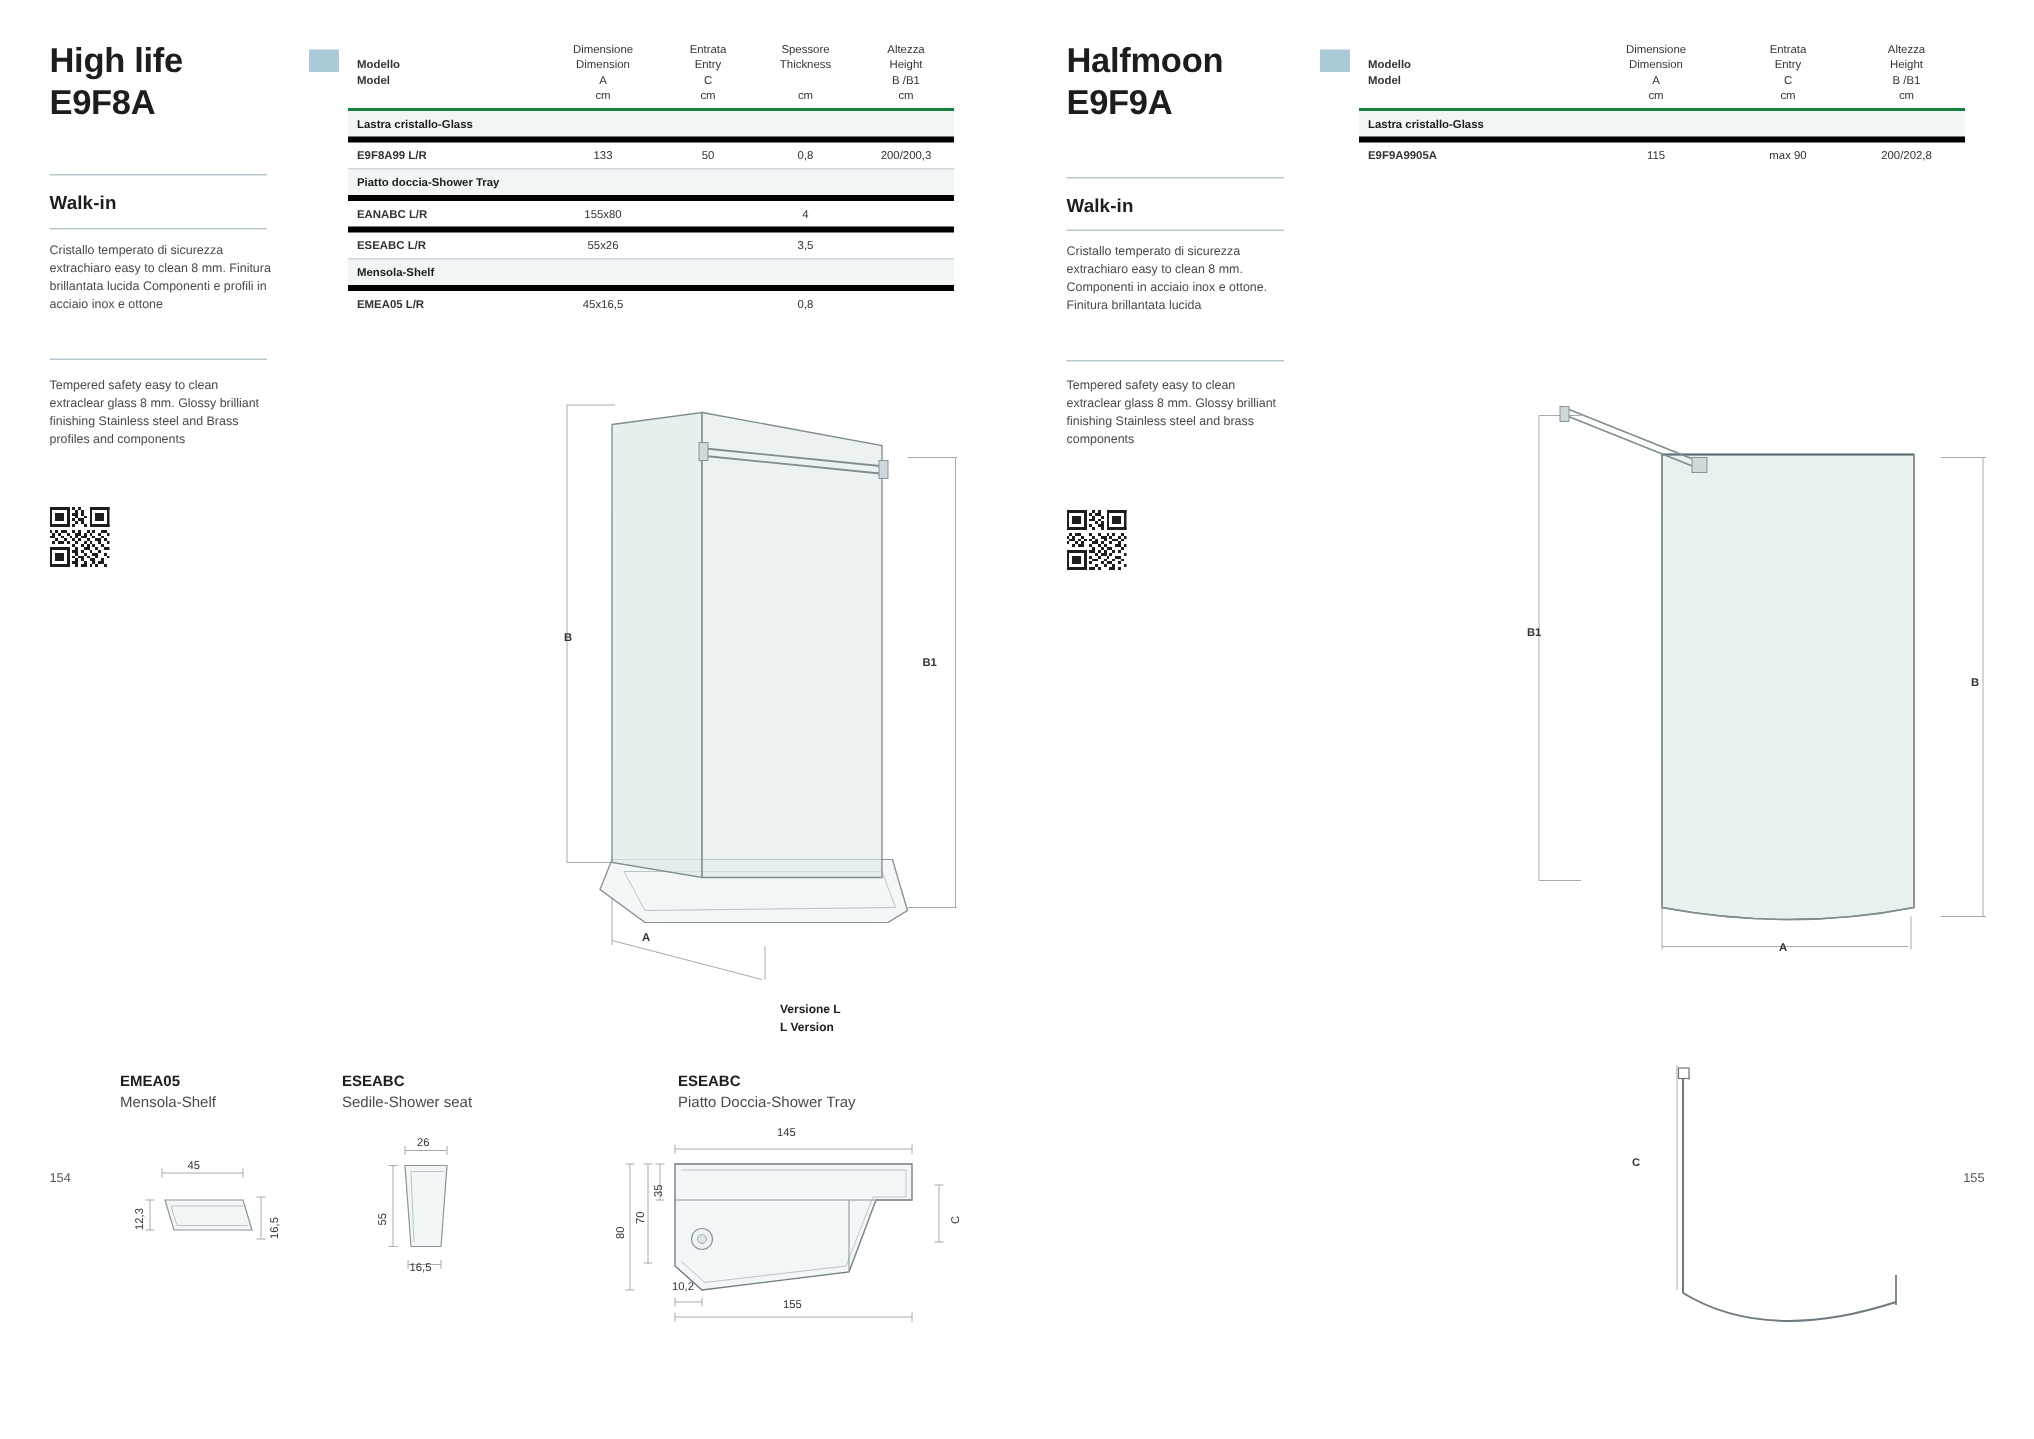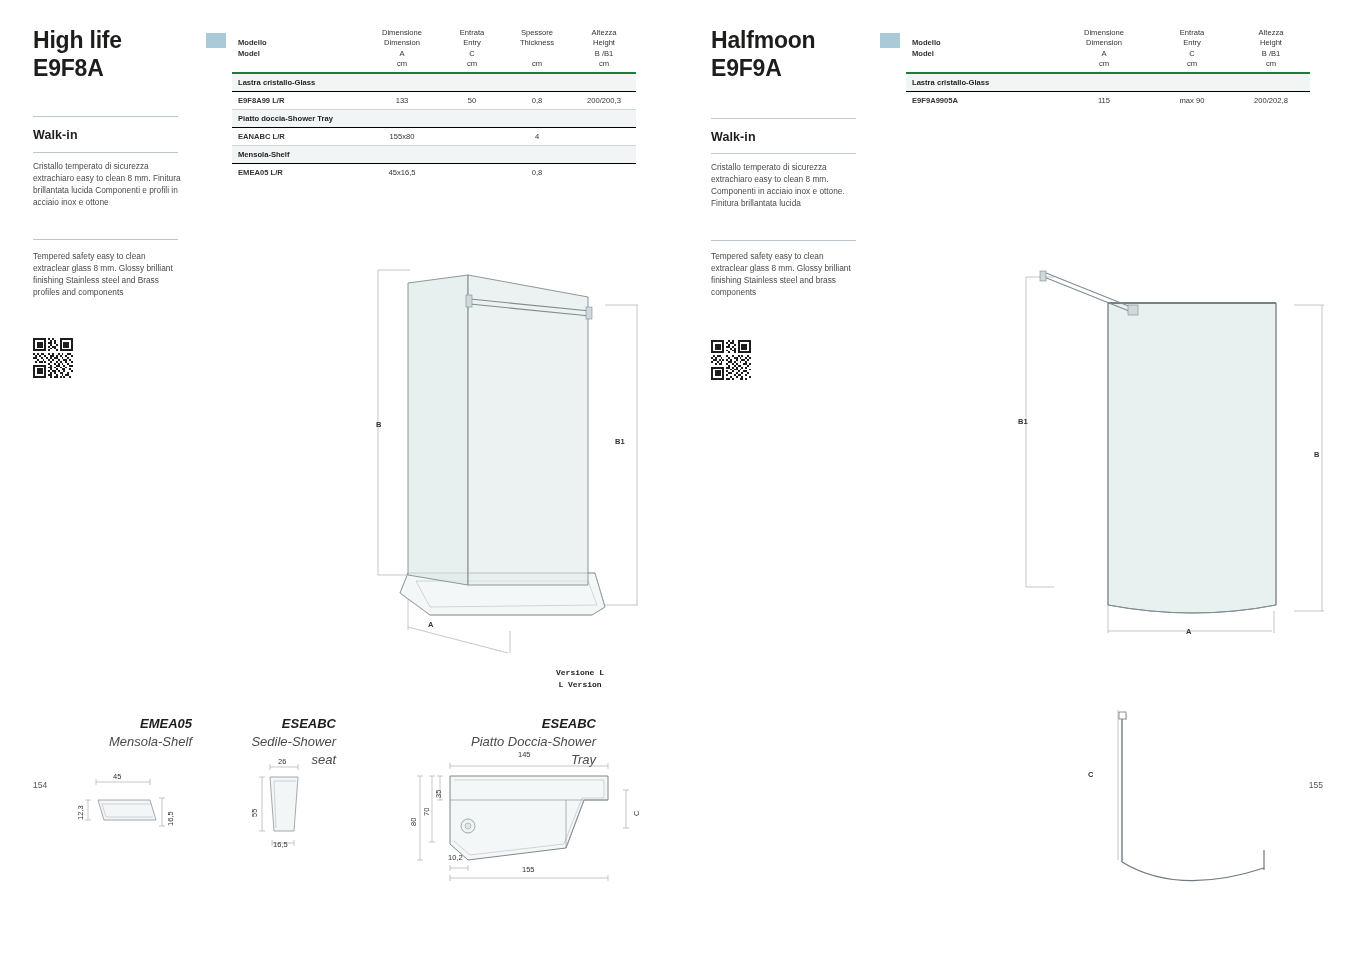--- a/index.html
+++ b/index.html
@@ -45,54 +45,54 @@
 
   
   .table-wrap { position: absolute; }
   table.spec { border-collapse: collapse; font-size: 7.6px; color: #333; }
   table.spec th {
     font-weight: normal; text-align: center; vertical-align: bottom;
     padding: 0 6px 3px 6px; line-height: 1.35; color: #333;
   }
   table.spec th.left { text-align: left; font-weight: bold; }
   table.spec td {
-    text-align: center; padding: 4px 6px; border-top: 1px solid #000000;
+    text-align: center; padding: 4px 6px; border-top: 4px solid #000000;
     color: #333;
   }
   table.spec td.left { text-align: left; font-weight: bold; }
   table.spec tr.section td {
     font-weight: bold; text-align: left; background: #f2f5f6;
     border-top: 1px solid #ccd6da; color: #1d1d1b;
   }
   table.spec tr.headrow th { border-bottom: 2px solid #15803d; }
   .sq {
     position: absolute; width: 20px; height: 15px; background: #a9cad6;
   }
 
   
   .drawing { position: absolute; }
   .lbl {
     position: absolute; font-size: 7.5px; color: #333;
   }
   .lbl.b { font-weight: bold; }
   .caption {
-    position: absolute; text-align: right; font-size: 13px; line-height: 1.4; font-style: italic;
+    position: absolute; text-align: left; font-size: 10px; line-height: 1.4;
   }
   .caption .t1 { font-weight: bold; color: #1d1d1b; }
   .caption .t2 { color: #4a4a4a; }
   .vlabel {
     position: absolute; font-size: 7.5px; color: #333;
     transform: rotate(-90deg); transform-origin: left top; white-space: nowrap;
   }
   .folio {
     position: absolute; bottom: 28px; font-size: 8.5px; color: #555;
   }
   .version-note {
-    position: absolute; text-align: center; font-size: 8px; font-weight: bold;
-    color: #1d1d1b; line-height: 1.5; font-family: Liberation Mono, monospace;
+    position: absolute; text-align: left; font-size: 8px; font-weight: bold;
+    color: #1d1d1b; line-height: 1.5;
   }
 </style>
 </head>
 <body>
 
 <div class="page">
  <div class="spread">
 
   <div class="sheet">
 
@@ -271,20 +271,27 @@
           <tr class="section">
             <td colspan="5">Piatto doccia-Shower Tray</td>
           </tr>
           <tr>
             <td class="left">EANABC L/R</td>
             <td>155x80</td>
             <td></td>
             <td>4</td>
             <td></td>
           </tr>
+          <tr>
+            <td class="left">ESEABC L/R</td>
+            <td>55x26</td>
+            <td></td>
+            <td>3,5</td>
+            <td></td>
+          </tr>
           <tr class="section">
             <td colspan="5">Mensola-Shelf</td>
           </tr>
           <tr>
             <td class="left">EMEA05 L/R</td>
             <td>45x16,5</td>
             <td></td>
             <td>0,8</td>
             <td></td>
           </tr>
@@ -336,21 +343,21 @@
 
     <div class="version-note" style="left:520px; top:667px; width:120px;">
       <span>Versione L</span><br>
       <span>L Version</span>
     </div>
 
     <div class="caption" style="left:80px; top:715px; width:112px;">
       <span class="t1">EMEA05</span><br>
       <span class="t2">Mensola-Shelf</span>
     </div>
-    <div class="drawing" style="left:66px; top:770px;">
+    <div class="drawing" style="left:78px; top:770px;">
       <svg width="120" height="70" viewBox="0 0 120 70">
         <g stroke="#9aa3a7" stroke-width="0.6" fill="none">
           <line x1="30" y1="12" x2="84" y2="12"></line>
           <line x1="30" y1="9" x2="30" y2="15"></line>
           <line x1="84" y1="9" x2="84" y2="15"></line>
           <line x1="22" y1="30" x2="22" y2="50"></line>
           <line x1="19" y1="30" x2="25" y2="30"></line>
           <line x1="19" y1="50" x2="25" y2="50"></line>
           <line x1="96" y1="28" x2="96" y2="56"></line>
           <line x1="93" y1="28" x2="99" y2="28"></line>

